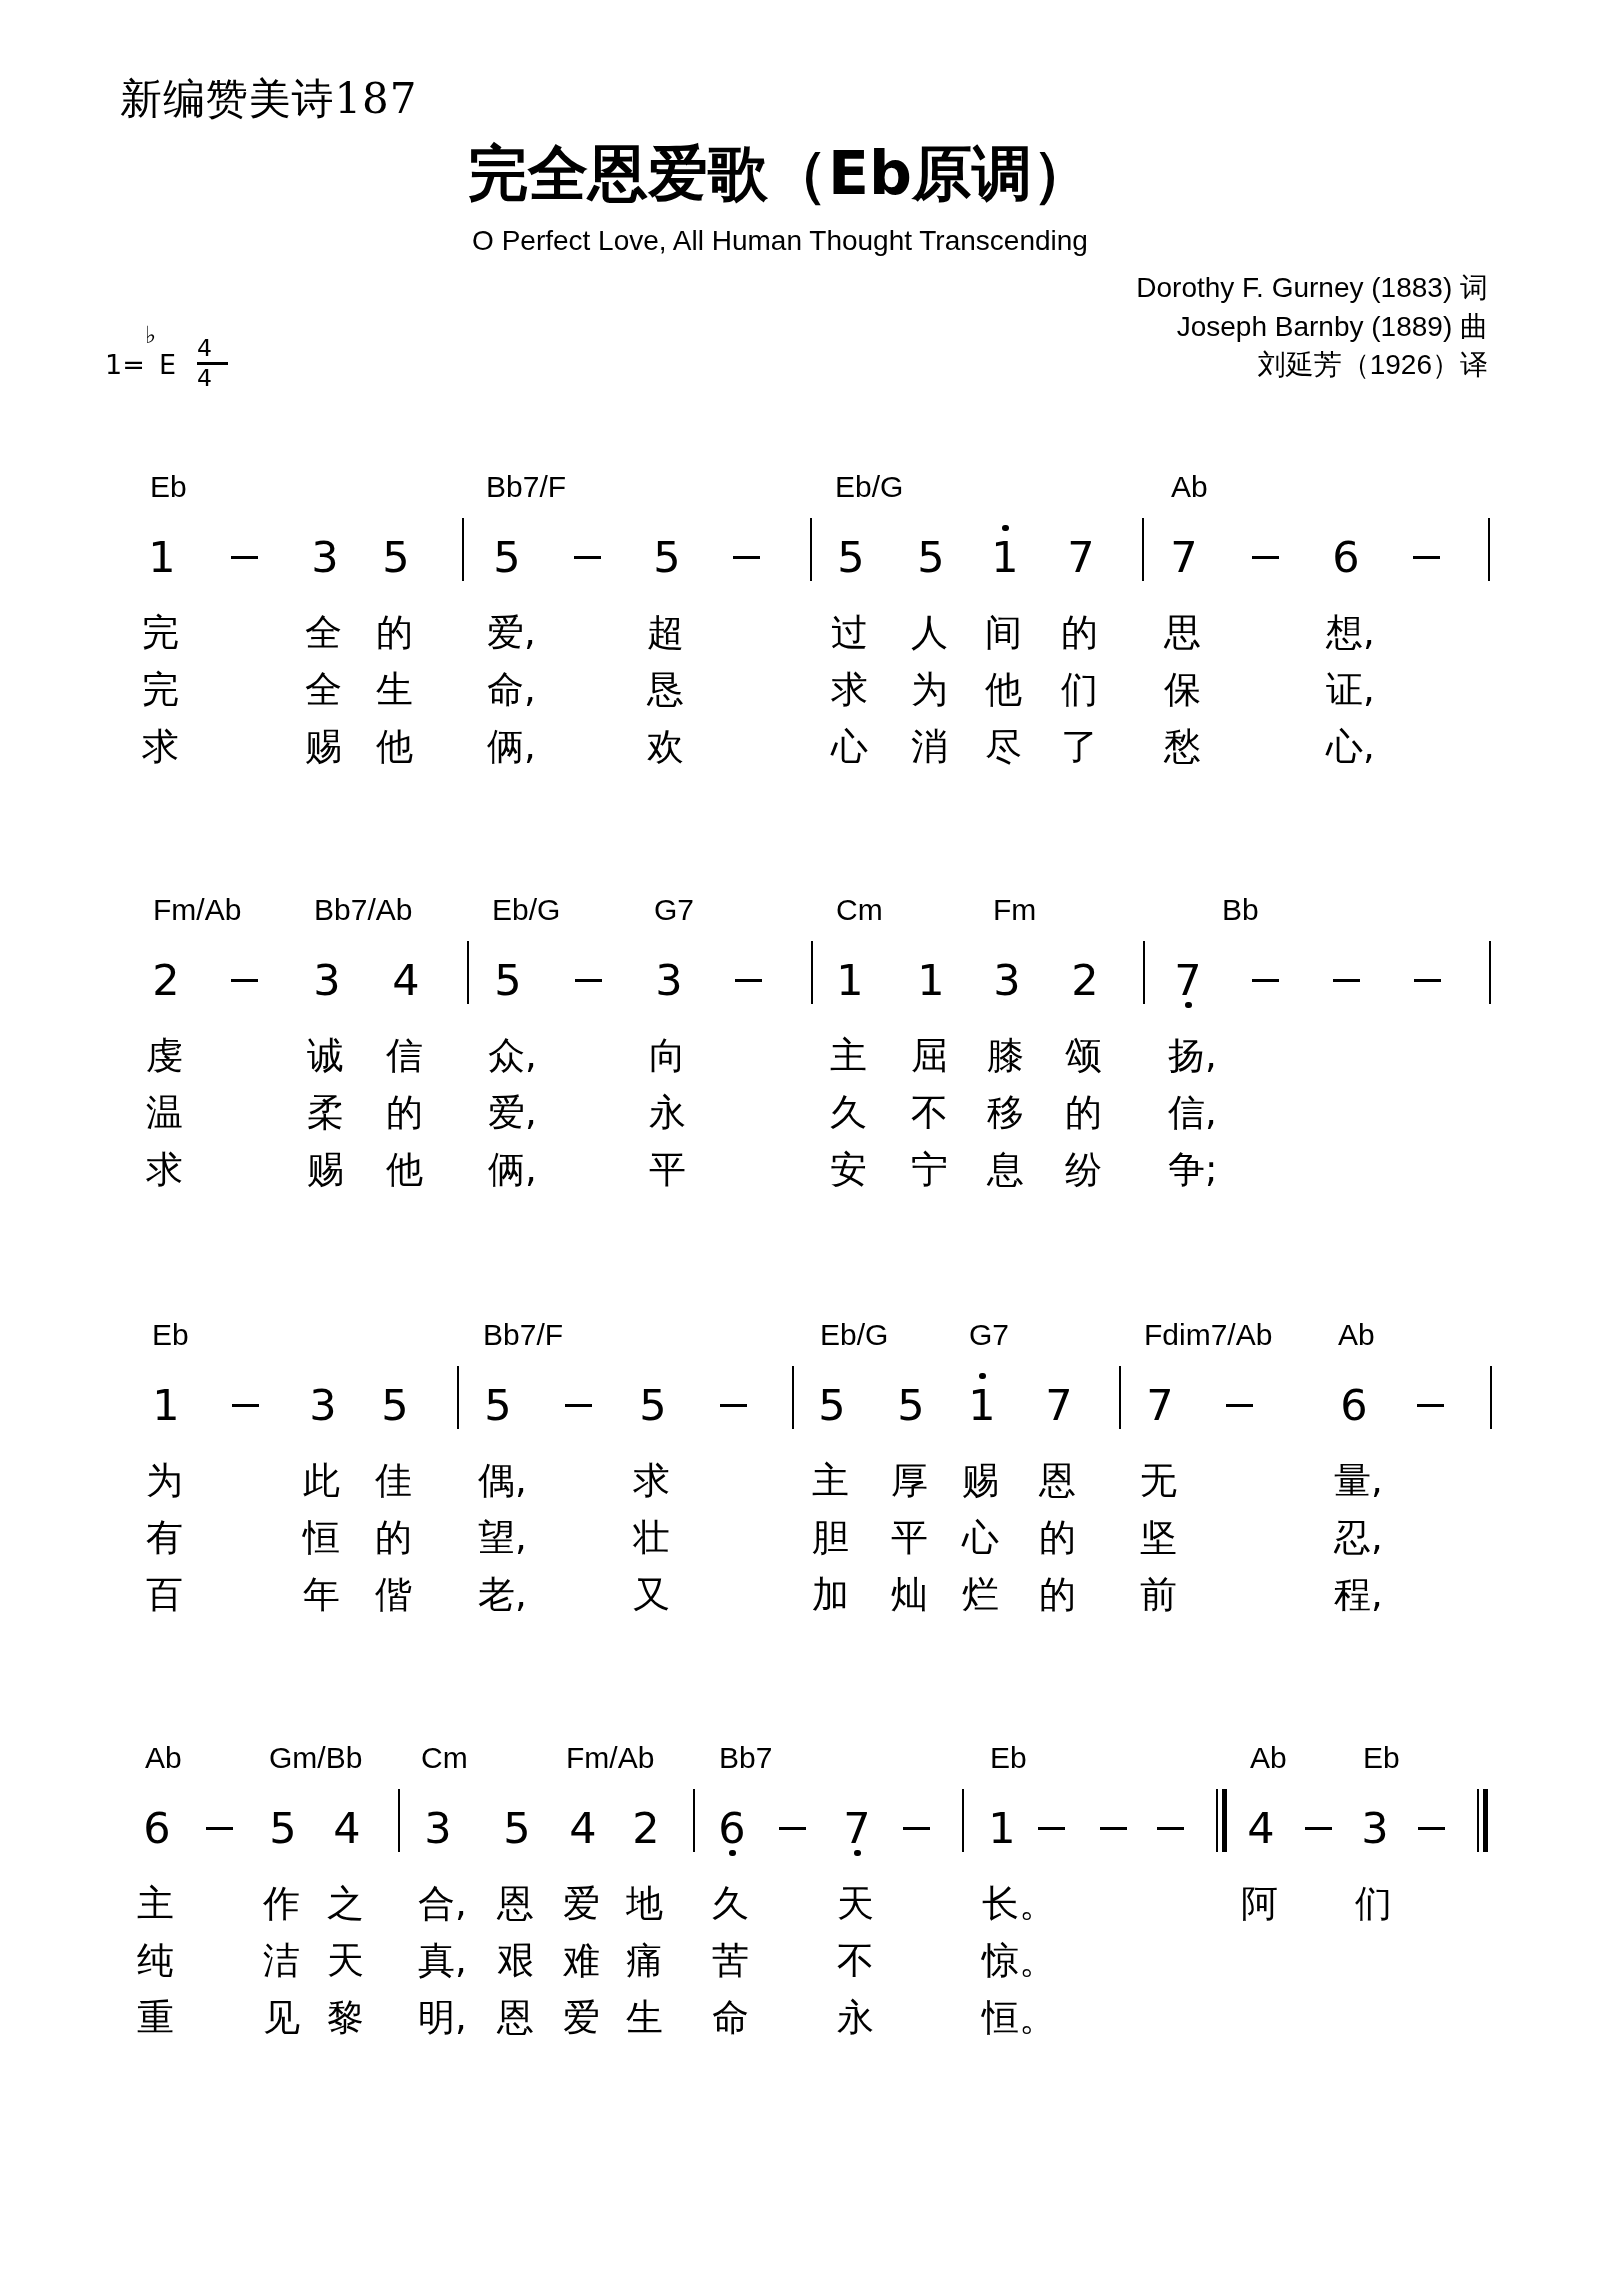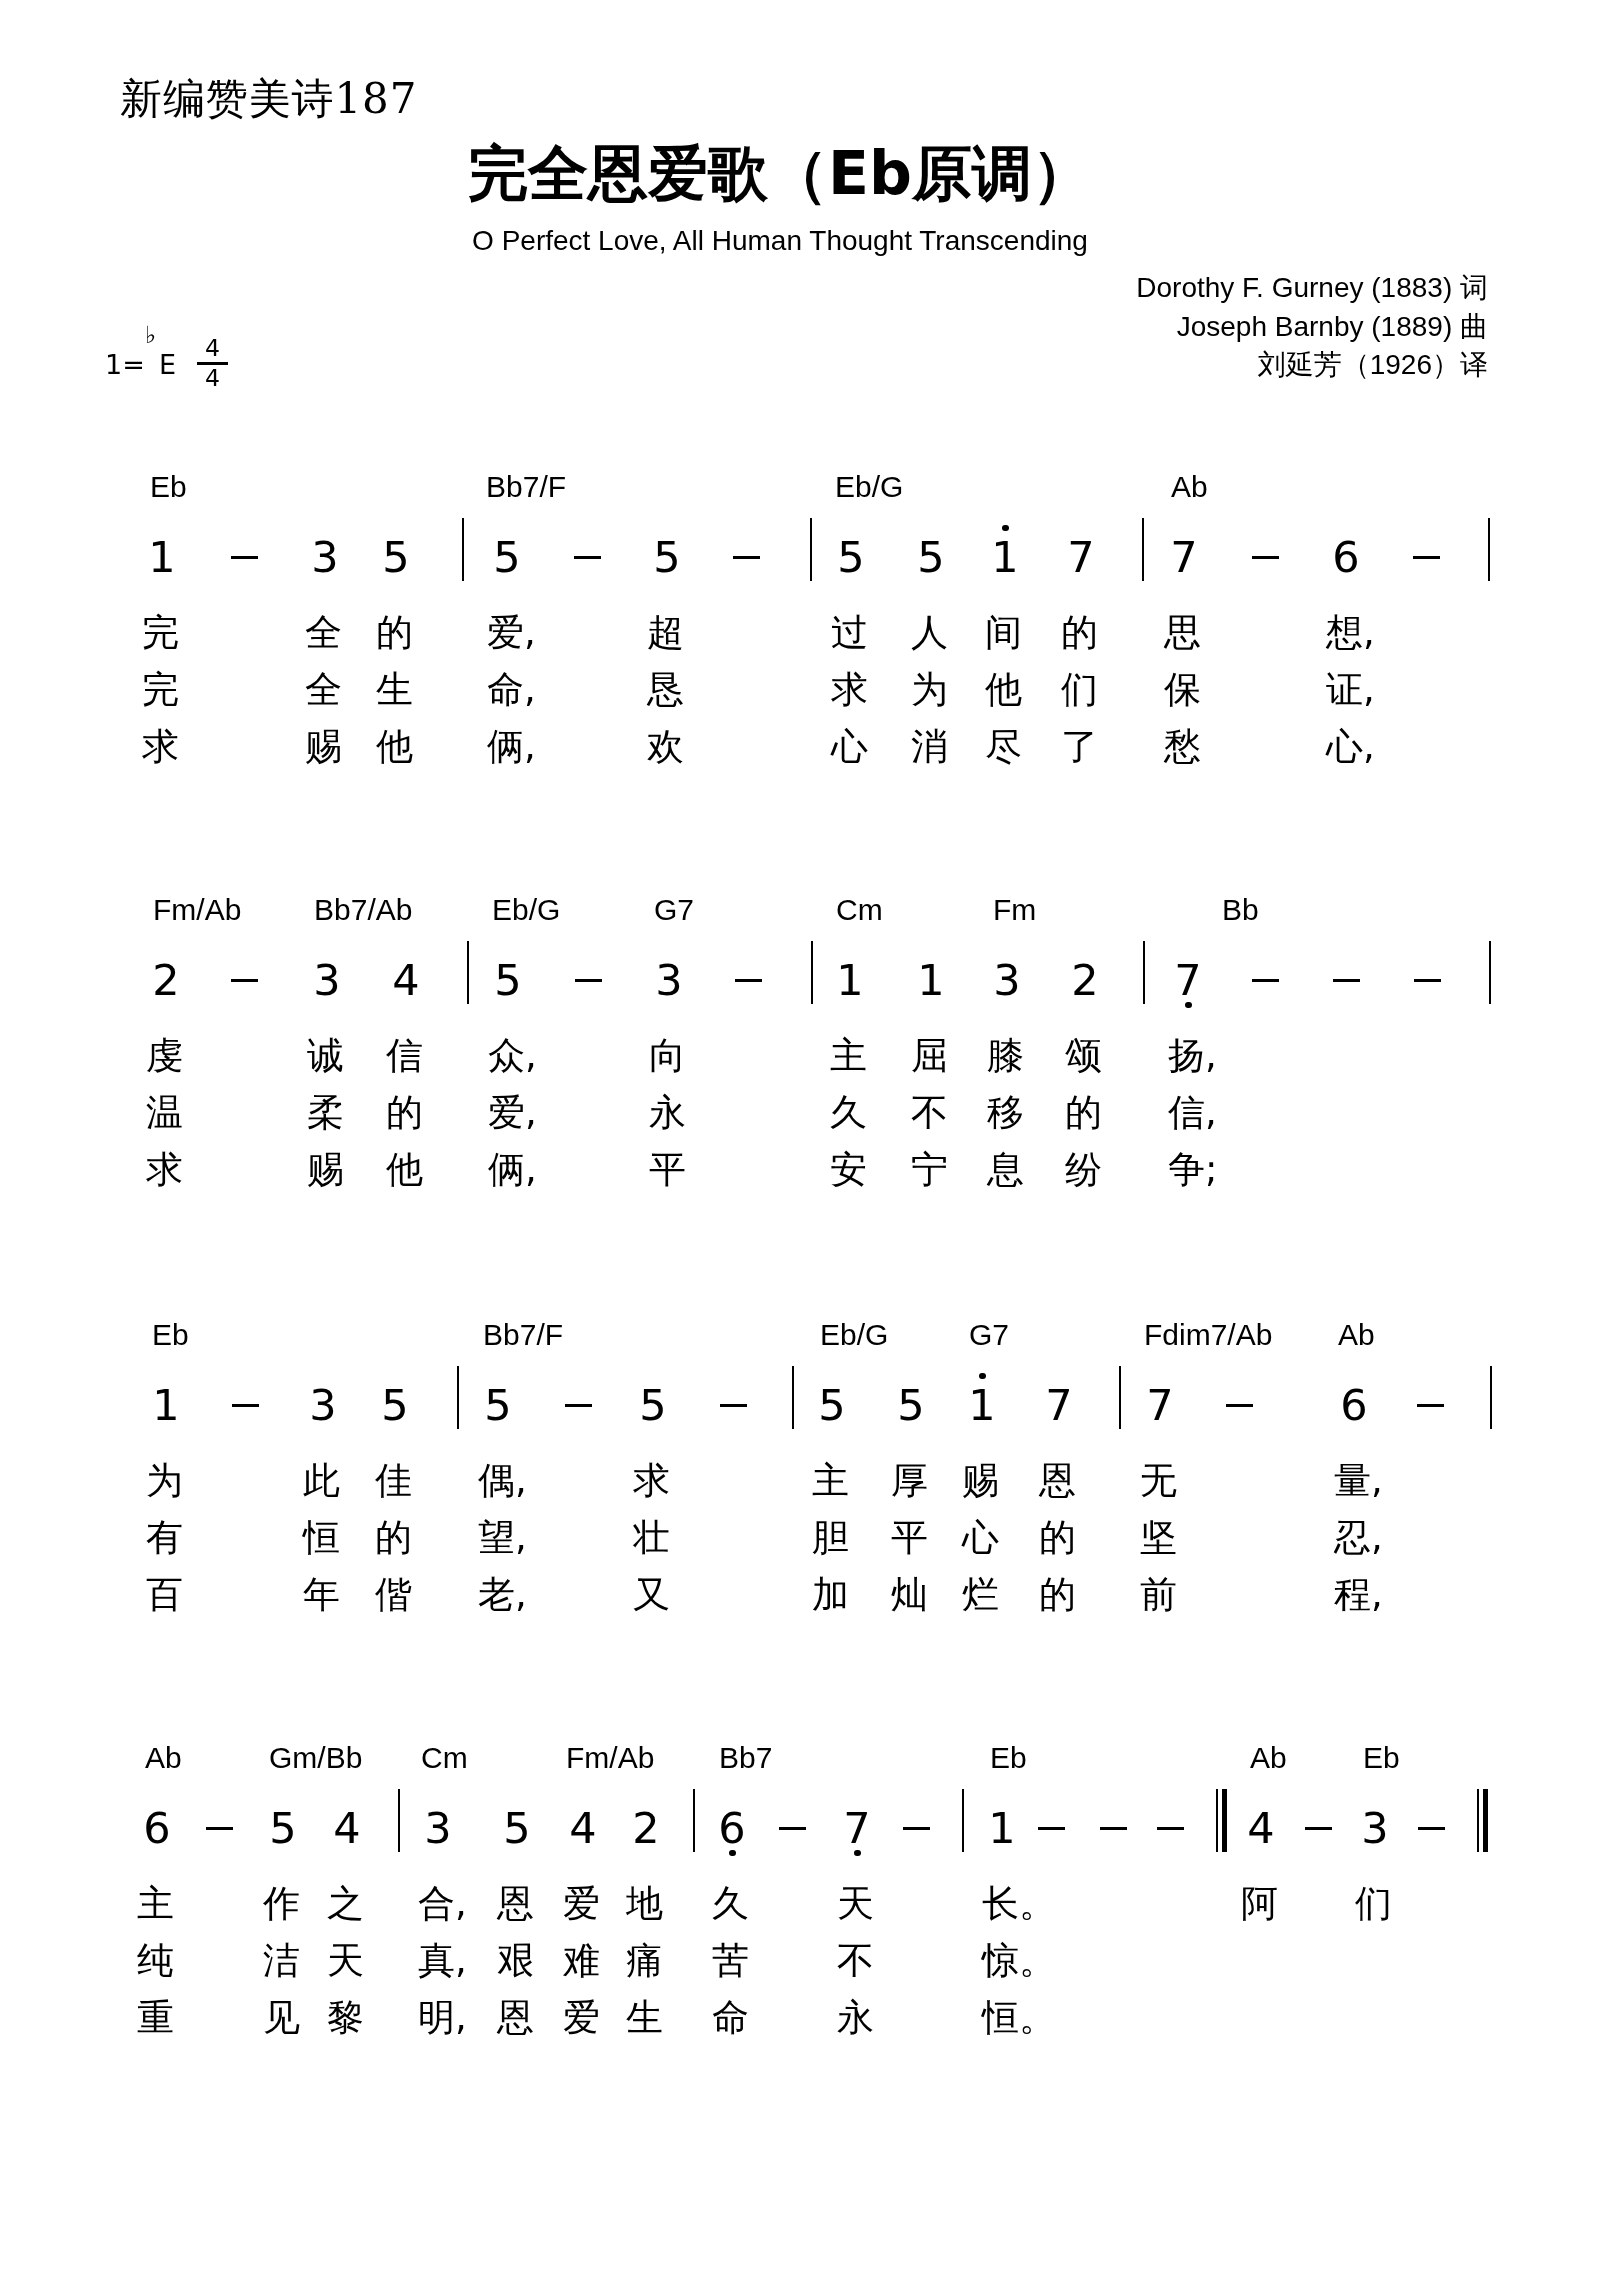--- a/index.html
+++ b/index.html
@@ -5,21 +5,21 @@
   html,body{margin:0;padding:0;background:#ffffff;}
   body{width:1616px;height:2285px;position:relative;overflow:hidden;color:#000;font-family:"DejaVu Sans","Liberation Sans",sans-serif;}
   .abs{position:absolute;white-space:nowrap;}
   #hymnbook{left:120px;top:65px;font-family:"DejaVu Serif","Liberation Serif",serif;font-size:42px;line-height:54px;letter-spacing:0.9px;margin-top:7px;}
   #title{left:0;width:1560px;text-align:center;top:123px;font-size:60px;font-weight:bold;line-height:100px;}
   #subtitle{left:0;width:1560px;text-align:center;top:221px;font-family:"Liberation Sans",sans-serif;font-size:28px;line-height:40px;}
   .credit{right:128px;font-family:"Liberation Sans","DejaVu Sans",sans-serif;font-size:28px;line-height:36px;text-align:right;}
   #key{left:105px;top:348px;font-size:27px;line-height:33px;}
   #flat{left:145px;top:322px;font-size:23.5px;line-height:27px;}
   #keyE{left:159px;top:348px;font-size:27px;line-height:33px;}
-  .frac{left:197px;top:337px;width:31px;text-align:center;font-size:23.5px;line-height:23.5px;}
+  .frac{left:197px;top:337px;width:31px;text-align:left;font-size:23.5px;line-height:23.5px;}
   .frac .fl{display:block;height:2.7px;background:#000;margin:1.8px 0;}
   .system{position:absolute;left:0;width:1616px;height:326px;}
   .chord{position:absolute;top:-72px;font-family:"Liberation Sans","DejaVu Sans",sans-serif;font-size:30px;line-height:36px;}
   .note{position:absolute;top:-7.2px;width:54px;margin-left:-27px;text-align:center;font-family:"DejaVu Sans",sans-serif;font-size:43px;line-height:47px;}
   .dash{position:absolute;top:14.5px;width:27px;margin-left:-13.6px;height:3.6px;background:#000;}
   .dot{position:absolute;width:6.3px;height:6.3px;border-radius:50%;background:#000;margin-left:-2.7px;}
   .dot.up{top:-16.3px;}
   .dot.down{top:38px;}
   .bar{position:absolute;top:-23.5px;height:63px;width:1.8px;background:#000;margin-left:-0.9px;}
   .dbar{position:absolute;top:-23.5px;height:63px;width:11px;margin-left:-2.7px;}

